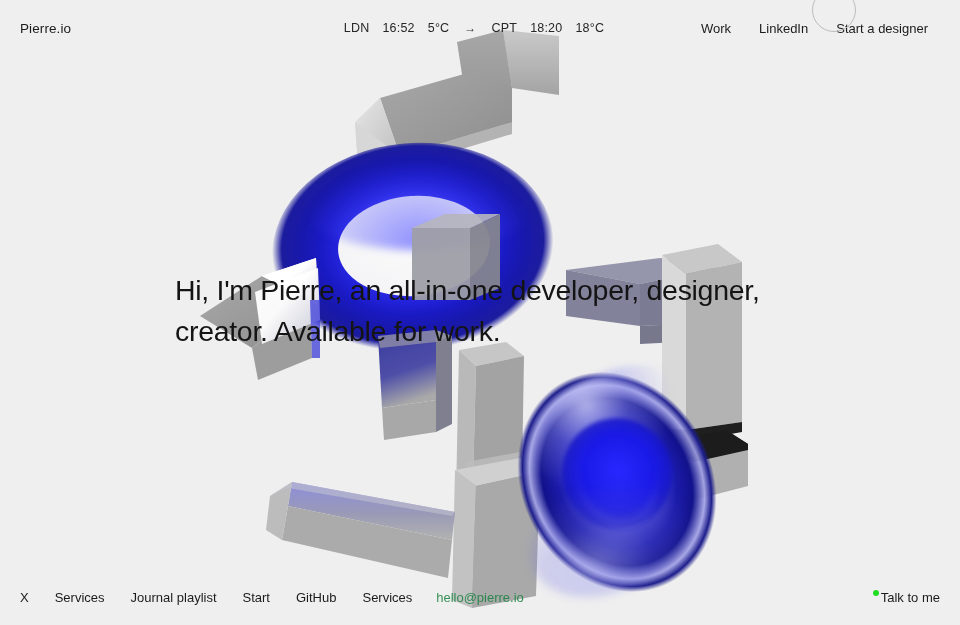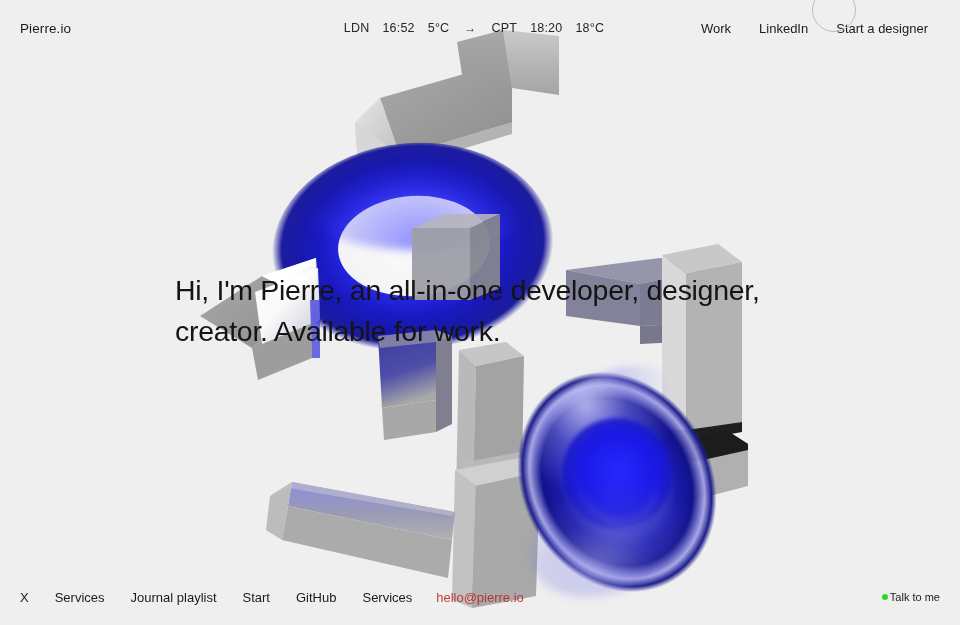--- a/index.html
+++ b/index.html
@@ -86,28 +86,28 @@
     position:absolute; bottom:0; left:0; right:0; height:56px;
     display:flex; align-items:center;
     padding:0 20px;
     font-size:13px;
     z-index:40;
   }
   .sociallinks { display:flex; align-items:center; gap:26px; }
   .sociallinks a { color:#1b1b1b; text-decoration:none; font-size:13px; }
   .email {
     position:absolute; left:50%; transform:translateX(-50%);
-    font-size:13px; color:#b91c1c;
+    font-size:13px; color:#15803d;
     z-index:5;
     mix-blend-mode:multiply;
     opacity:.85;
   }
   .talk {
-    margin-left:auto; display:flex; align-items:center; gap:2px;
-    font-size:11px;
+    margin-left:auto; display:flex; align-items:flex-start; gap:2px;
+    font-size:13px;
   }
   .dot { width:6px; height:6px; border-radius:50%; background:#23dd23; display:block;}
 </style>
 </head>
 <body>
 
 <div id="stage">
   <svg width="960" height="625" viewBox="0 0 960 625">
     <defs>
       <linearGradient id="gFaceA" x1="0" y1="0" x2="1" y2="1">

